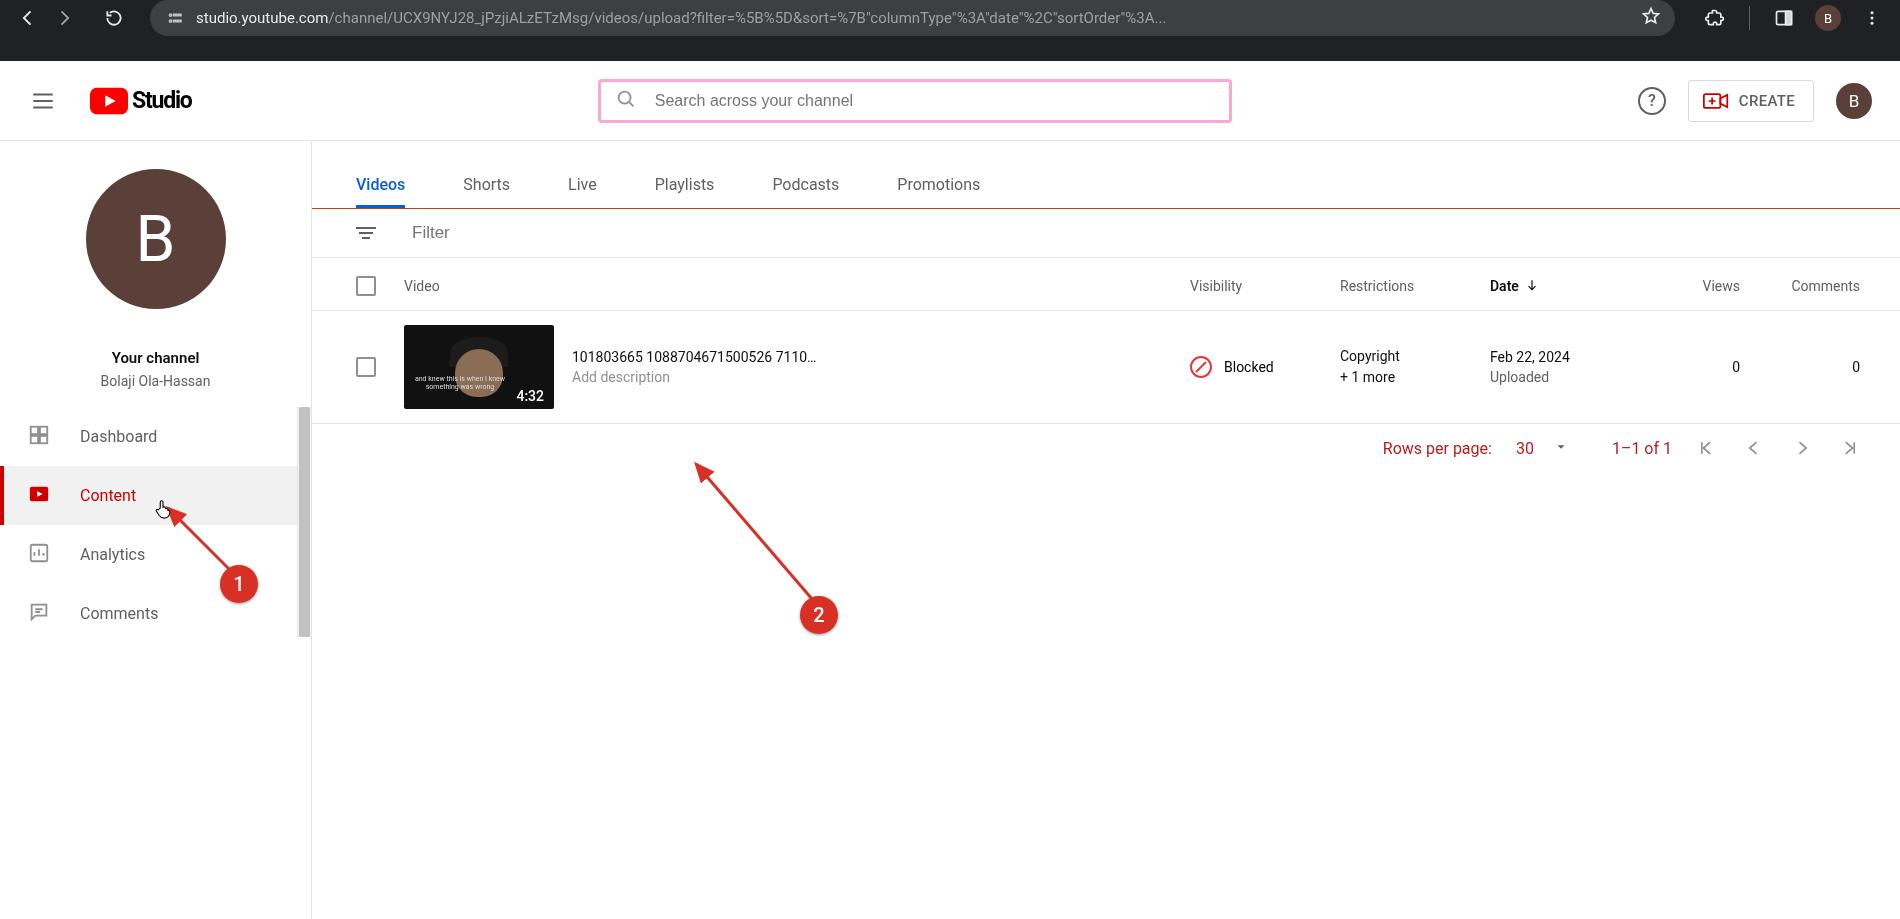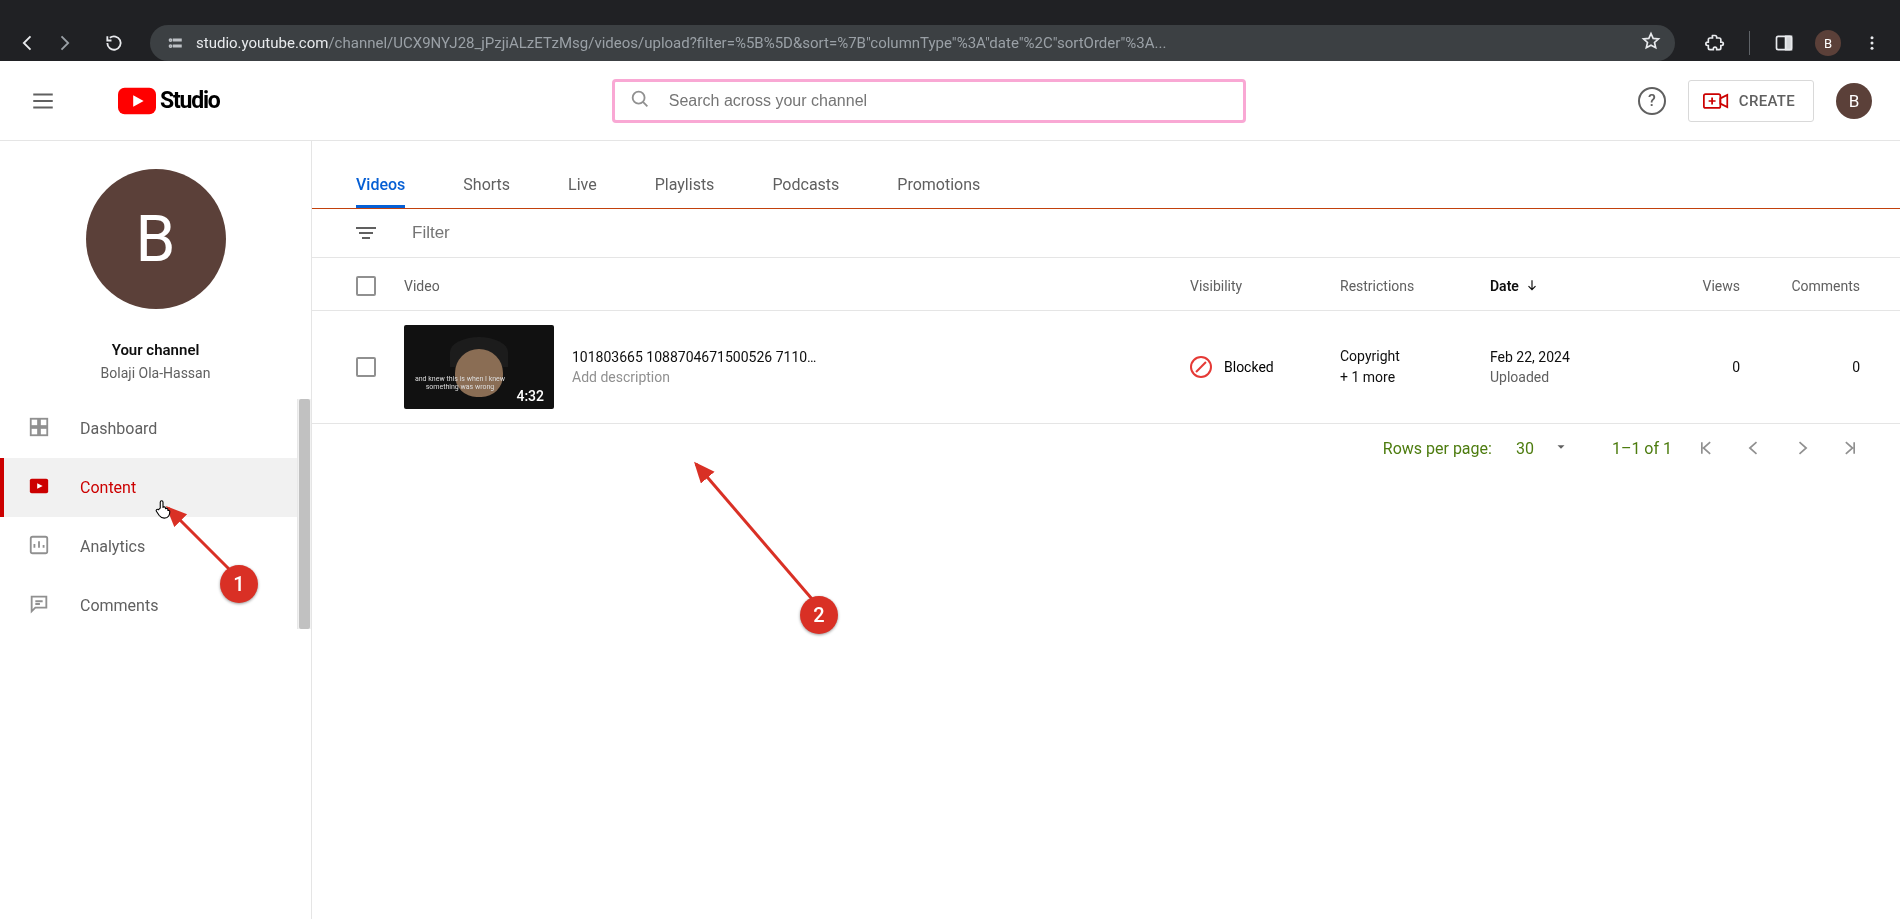--- a/index.html
+++ b/index.html
@@ -3,21 +3,21 @@
 <meta charset="utf-8">
 <style>
   * { box-sizing: border-box; margin: 0; padding: 0; }
   html, body { height: 100%; font-family: Roboto, Arial, sans-serif; background: #fff; }
 
   
   .chrome {
     height: 61px;
     background: #202124;
     display: flex;
-    align-items: flex-end;
+    align-items: flex-start;
     padding: 0 10px;
     color: #e8eaed;
   }
   .chrome .nav-btn {
     width: 36px; height: 36px;
     display:flex; align-items:center; justify-content:center;
     border-radius: 50%;
     color:#9aa0a6;
   }
   .chrome .nav-btn.active { color:#e8eaed; }
@@ -55,21 +55,20 @@
     display:flex;align-items:center;justify-content:center;
     color:#fff;
   }
 
   
   .studio-header{
     height:80px;
     border-bottom:1px solid #e5e5e5;
     display:flex;align-items:center;
     padding: 0 28px 0 22px;
-    gap: 28px;
   }
   .burger{
     width:42px;height:42px;display:flex;align-items:center;justify-content:center;
     color:#606060;cursor:pointer;
   }
   .logo{
     display:flex;align-items:center;gap:4px;
     margin-left: 26px;
   }
   .logo svg{display:block}
@@ -116,21 +115,21 @@
   }
   .channel-card{
     display:flex;flex-direction:column;align-items:center;
     padding:28px 0 18px;
   }
   .channel-avatar{
     width:140px;height:140px;border-radius:50%;
     background:#5b4039;color:#fff;font-size:64px;font-weight:400;
     display:flex;align-items:center;justify-content:center;
   }
-  .channel-card .yourchannel{ margin-top:32px; font-size:15px; font-weight:600; color:#0f0f0f;}
+  .channel-card .yourchannel{ margin-top:40px; font-size:15px; font-weight:600; color:#0f0f0f;}
   .channel-card .chname{ margin-top:6px; font-size:14px; color:#606060;}
 
   .side-scroll{ position:relative; }
   .side-scrollbar{
     position:absolute; top:0; right:0; width:14px; height:230px;
     background:#f1f1f1; border-left:1px solid #e8e8e8;
   }
   .side-scrollbar::after{
     content:""; display:block; position:absolute; top:0; left:1px; right:1px; height:230px;
     background:#c1c1c1; border-radius:2px;
@@ -243,21 +242,21 @@
   }
   .rest-inner{ line-height:1.5; color:#0f0f0f;}
   .rest-inner .more{ color:#0f0f0f;}
   .date-inner{ color:#0f0f0f;}
   .date-inner .sub{ color:#606060; margin-top:4px;}
   .row .cell-views, .row .cell-comm { color:#0f0f0f;}
 
   
   .pager{
     display:flex; align-items:center; justify-content:flex-end;
-    padding: 14px 40px 0 0; color:#4d7c0f; gap:24px;
+    padding: 14px 40px 0 0; color:#b91c1c; gap:24px;
   }
   .pager .pg-icons{ display:flex; gap:28px;}
   .pager .pg-icons span{ color:#909090; font-size:22px; cursor:pointer; display:inline-flex;}
 
   
   .anno { position:fixed; pointer-events:none; }
   .anno svg{ display:block; }
   .badge{
     width:38px;height:38px;border-radius:50%;
     background:#d93025;color:#fff;font-size:20px;font-weight:500;

